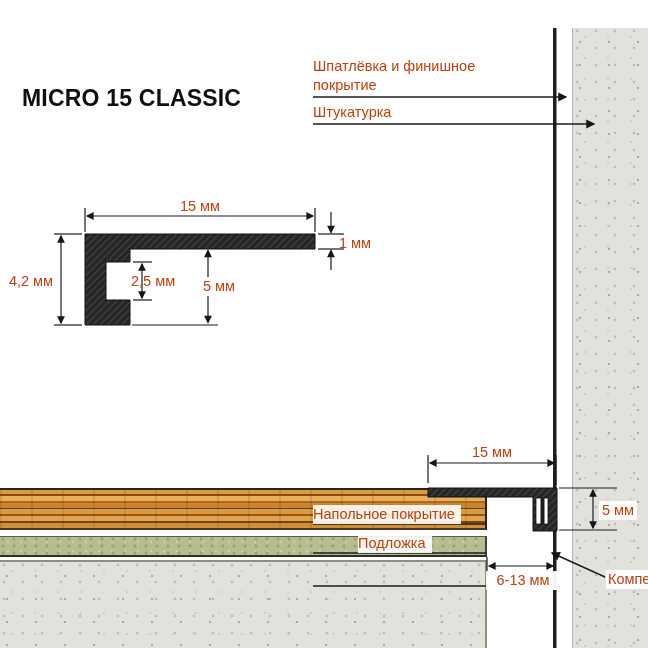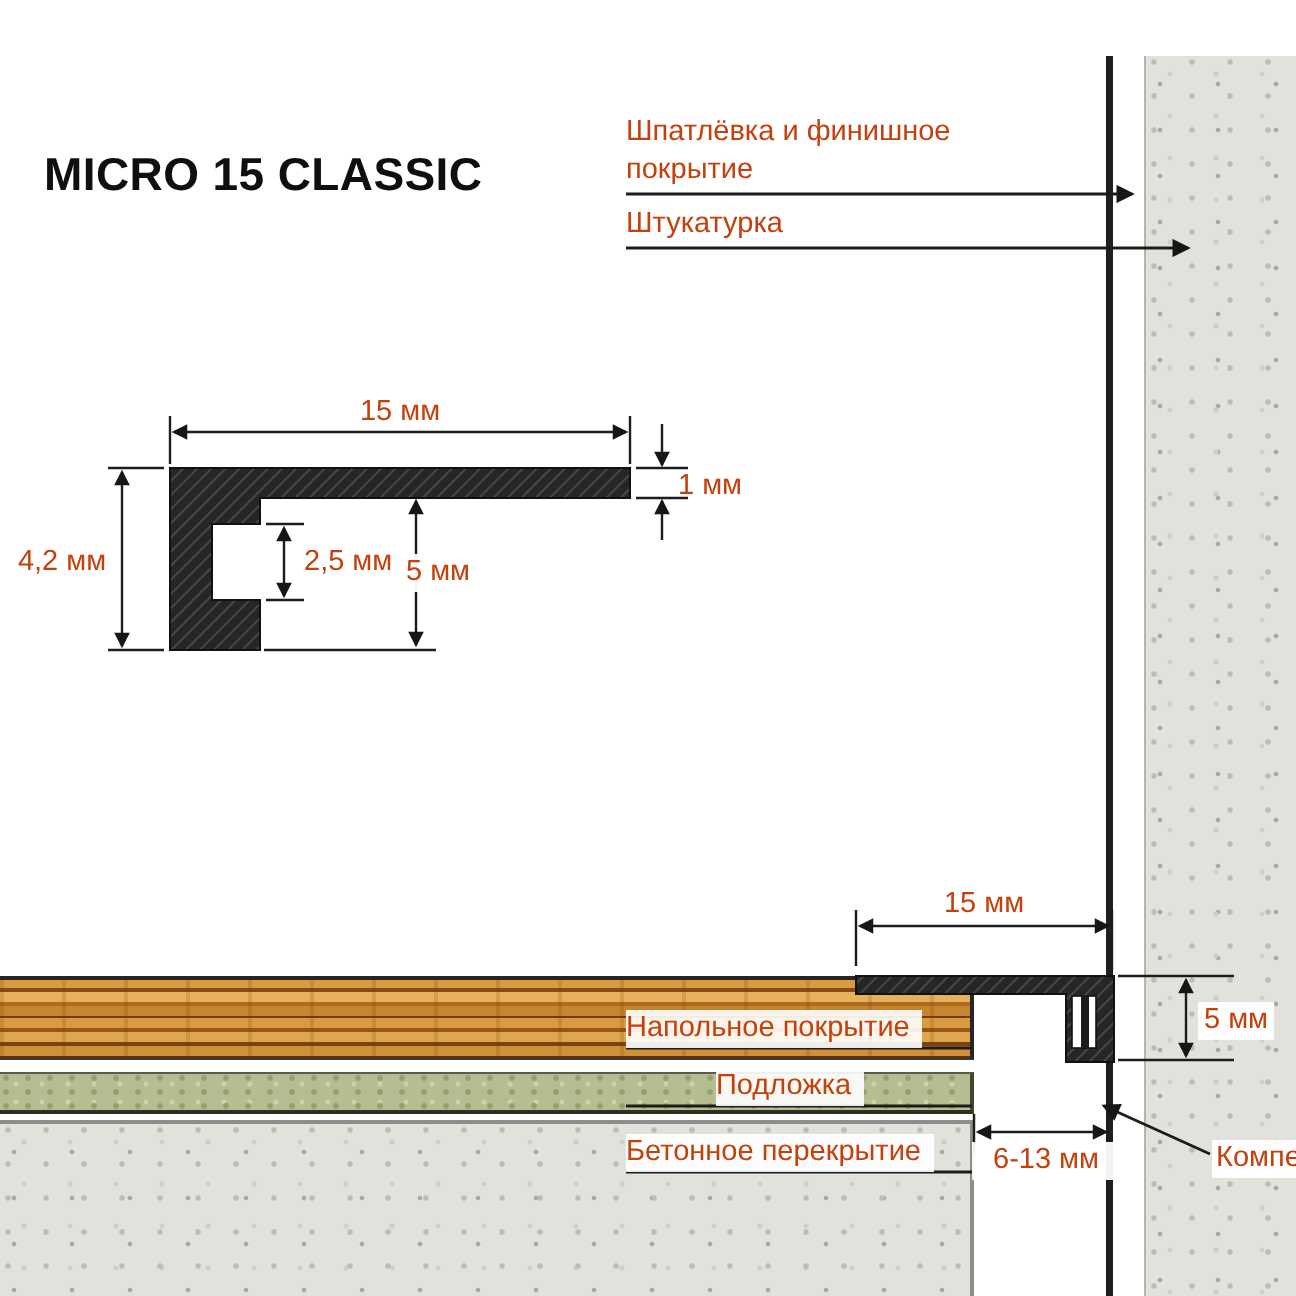--- a/index.html
+++ b/index.html
@@ -49,27 +49,27 @@
     background-size:19px 17px, 23px 21px, 29px 23px;
     border-top:2px solid #8e8d86; border-right:2px solid #8e8d86;
   }
 
   
   svg.anno { position:absolute; left:0; top:0; z-index:2; }
 
   
   .lbl { position:absolute; z-index:3; font-size:14.5px; line-height:19px; color:#c2410c; }
   .title-line { position:absolute; z-index:3; left:22px; font-size:23px; line-height:28px; font-weight:600; color:#0f0f0f; letter-spacing:.2px; }
-  .t1 { top:54px; } .t2 { top:73px; }
+  .t1 { top:54px; } .t2 { top:84px; }
   .putty-label { left:313px; top:57px; width:180px; }
   .plaster-label { left:313px; top:103px; }
   .cs-width  { left:160px; top:197px; width:80px; text-align:center; }
   .cs-thick  { left:339px; top:234px; }
   .cs-height { left:6px;  top:272px; width:50px; text-align:center; }
-  .cs-channel{ left:152px; top:272px; }
+  .cs-channel{ left:131px; top:272px; }
   .cs-inner  { left:196px; top:277px; width:46px; text-align:center; background:rgba(255,255,255,.95); }
   .inst-width{ left:458px; top:443px; width:68px; text-align:center; }
   .inst-height{ left:599px; top:501px; background:rgba(255,255,255,.95); padding:0 3px; }
   .inst-gap  { left:486px; top:571px; width:74px; text-align:center; background:rgba(255,255,255,.95); }
   .layer-lbl { background:rgba(255,255,255,.9); padding:0 6px 0 0; white-space:nowrap; }
   .floor-l1 { left:313px; top:505px; }
   .floor-l2 { left:313px; top:534px;margin-left:45px; }
   .floor-l3 { left:313px; top:567px; }
   .gap-label { left:606px; top:570px; white-space:nowrap; background:rgba(255,255,255,.95); padding-left:2px; }
 </style>
@@ -157,16 +157,15 @@
   <div class="lbl cs-height">4,2 мм</div>
   <div class="lbl cs-channel">2,5 мм</div>
   <div class="lbl cs-inner">5 мм</div>
 
   <div class="lbl inst-width">15 мм</div>
   <div class="lbl inst-height">5 мм</div>
   <div class="lbl inst-gap">6-13 мм</div>
 
   <div class="lbl layer-lbl floor-l1">Напольное покрытие</div>
   <div class="lbl layer-lbl floor-l2">Подложка</div>
-  <div class="lbl layer-lbl floor-l3">Бетонное перекрытие</div>
 
   <div class="lbl gap-label">Компенсационный зазор</div>
 </div>
 
 </body></html>

